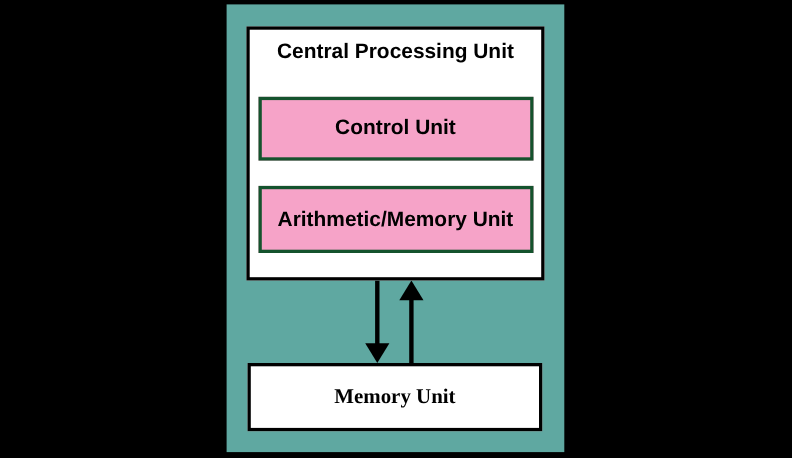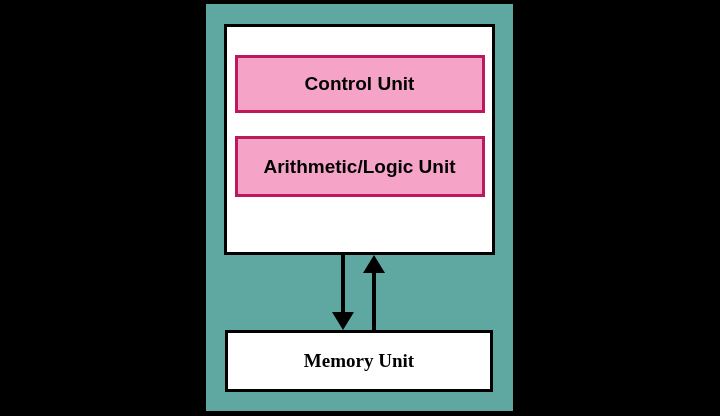--- a/index.html
+++ b/index.html
@@ -44,21 +44,21 @@
     font-size: 19px;
     font-weight: bold;
     color: #000000;
     line-height: 24px;
     white-space: nowrap;
   }
   .component-box {
     width: 250px;
     height: 58px;
     background: #F6A3C8;
-    border: 3px solid #be185d;
+    border: 3px solid #14532d;
     box-sizing: border-box;
     display: flex;
     align-items: center;
     justify-content: center;
   }
   .component-box.control { margin-top: 28px; }
   .component-box.alu { margin-top: 23px; height: 61px; }
   .component-label {
     font-size: 19px;
     font-weight: bold;
@@ -87,27 +87,28 @@
     font-family: Liberation Serif, serif;
   }
 </style>
 </head>
 <body>
 
 <div class="stage">
   <div class="panel">
 
     <div class="cpu-box">
+      <div class="cpu-title">Central Processing Unit</div>
 
       <div class="component-box control">
         <span class="component-label">Control Unit</span>
       </div>
 
       <div class="component-box alu">
-        <span class="component-label">Arithmetic/Logic Unit</span>
+        <span class="component-label">Arithmetic/Memory Unit</span>
       </div>
     </div>
 
     <svg class="bus-arrows" viewBox="0 0 307 75" xmlns="http://www.w3.org/2000/svg">
       <g>
         <line x1="137" y1="0" x2="137" y2="60" stroke="#000000" stroke-width="4"></line>
         <polygon points="126,57 148,57 137,75" fill="#000000"></polygon>
       </g>
       <g>
         <line x1="168" y1="15" x2="168" y2="75" stroke="#000000" stroke-width="4"></line>

